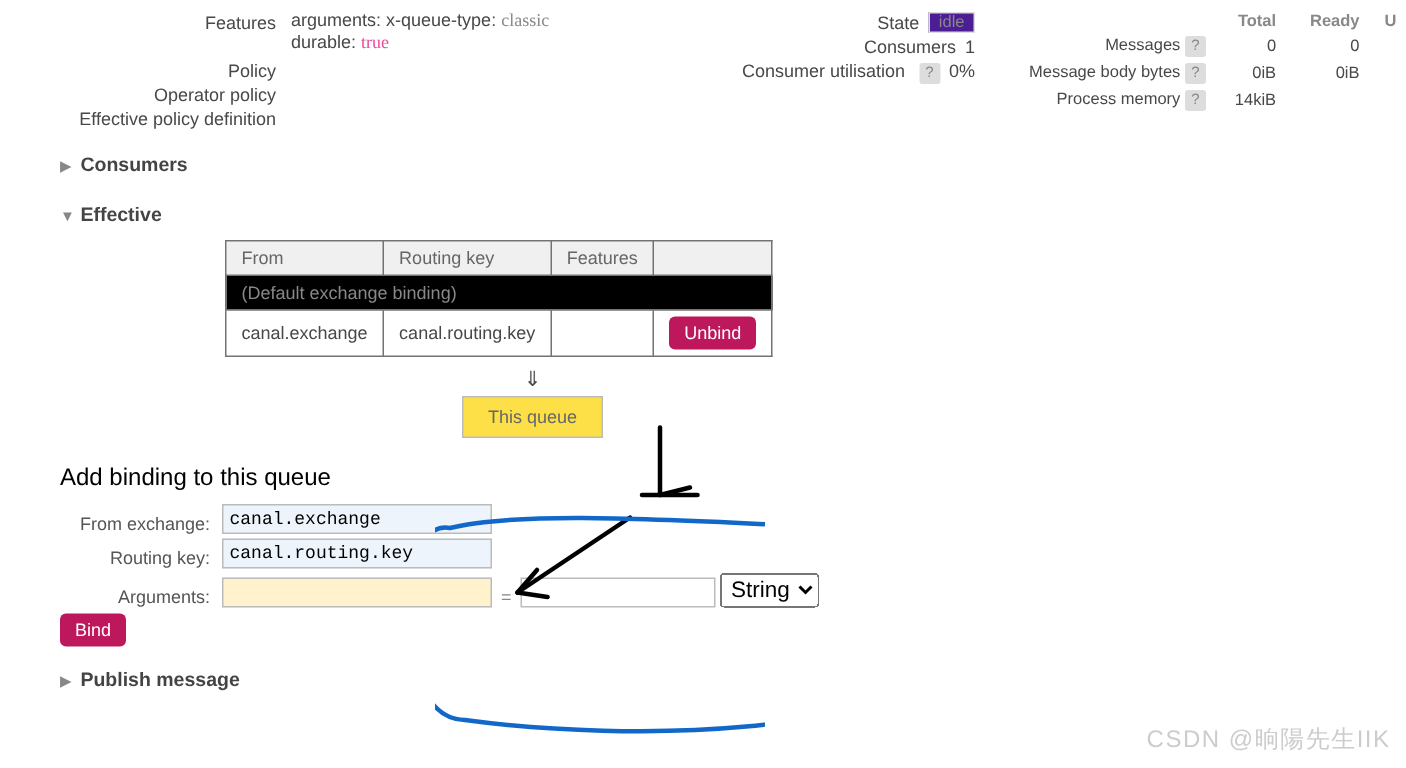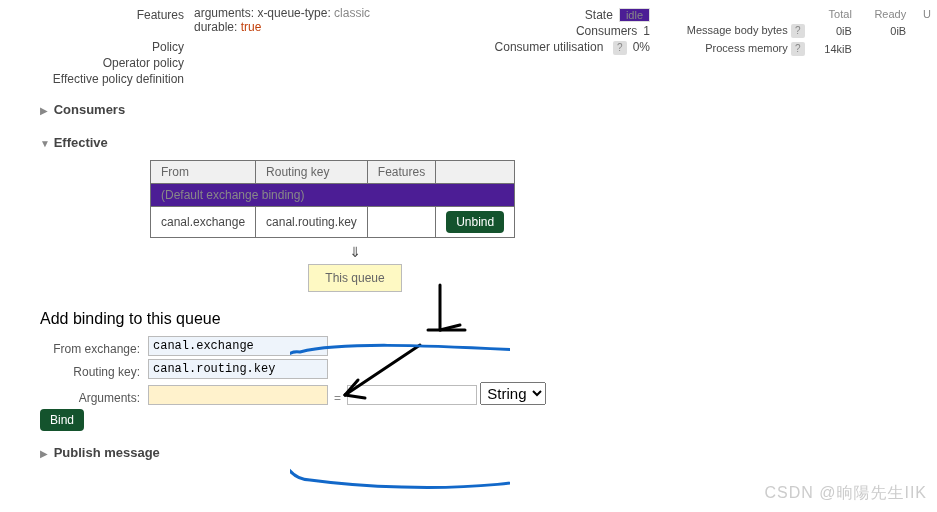--- a/index.html
+++ b/index.html
@@ -15,38 +15,38 @@
     position: relative;
   }
   .top-row { display: flex; padding: 0 0 0 40px; margin-top:6px; }
   .props-left { flex: 0 0 150px; }
   .props-vals { flex: 0 0 280px; padding-left:4px;}
   .props-right { flex: 0 0 180px; }
   .props-right .r { display:flex; justify-content:space-between; margin:2px 0;}
   .props-right .r span:first-child { flex:1; text-align:right; padding-right:6px;}
   .stats { flex: 1; }
   .stats table { border-collapse: collapse; width: 100%; }
-  .stats th { font-weight: normal; text-align:right; padding:2px 6px; font-size:11px; color:#888;}
+  .stats th { font-weight: bold; text-align:right; padding:2px 6px; font-size:11px; color:#888;}
   .stats td { text-align:right; padding:2px 6px; font-size:11px;}
   .stats td.lbl { text-align:right; padding-right:4px; white-space:nowrap;}
   .lbl-col div { text-align:right; margin:2px 0; padding-right:6px;}
   .help { display:inline-block; background:#ddd; color:#888; width:14px; height:14px; text-align:center; font-size:10px; line-height:14px; border-radius:2px; cursor:pointer;}
   .state-idle { display:inline-block; background:#4c1d95; color:#888; padding:0 6px; border:1px solid #ddd; font-size:11px;}
   .section { margin: 10px 0 0 40px; }
   .section-hd { font-size:13px; color:#555; cursor:pointer; padding:4px 0;}
   .section-hd .tri { display:inline-block; width:10px; color:#888; font-size:10px;}
   .section-hd b { color:#444; }
   .btbl { border-collapse: collapse; margin:6px 0 0 110px; }
   .btbl th, .btbl td { border:1px solid #737373; padding:4px 10px; font-size:12px; text-align:left; background:#fff;}
   .btbl th { background:#f0f0f0; font-weight:normal; color:#666;}
-  .btbl tr.def td { background:#4c1d95; color:#888;}
-  .btn { background:#14532d; color:#fff; border:none; border-radius:4px; padding:4px 10px; font-size:12px; cursor:pointer;}
+  .btbl tr.def td { background:#000000; color:#888;}
+  .btn { background:#be185d; color:#fff; border:none; border-radius:4px; padding:4px 10px; font-size:12px; cursor:pointer;}
   .arrow-sym { text-align:center; margin:6px 0 4px 0; font-size:14px;}
   .this-queue { text-align:center; }
-  .this-queue span { display:inline-block; border:1px solid #bbb; padding:6px 16px; color:#666; background:#fef9c3;}
+  .this-queue span { display:inline-block; border:1px solid #bbb; padding:6px 16px; color:#666; background:#fde047;}
   .subhdr { margin:18px 0 8px 0; font-size:16px; color:#000000;}
   .form-row { display:flex; align-items:flex-end; margin:3px 0;}
   .form-row label { flex:0 0 100px; text-align:right; margin-right:8px; color:#555;}
   .form-row input[type=text] { font-family: "Courier New", monospace; font-size:12px; padding:2px 4px; border:1px solid #bbb;}
   .form-row .txt-main { width:180px; background:#eef4fb; }
   .form-row .txt-arg1 { width:180px; background:#fff2cc; }
   .form-row .txt-arg2 { width:130px; }
   select { font-size:15px; padding:1px 2px;}
   .eq { margin:0 6px; color:#888;}
   .annotation { position:absolute; pointer-events:none; left:290px; top:280px; }
@@ -60,25 +60,25 @@
     <div>Features</div>
     <div>&nbsp;</div>
     <div>Policy</div>
     <div>Operator policy</div>
     <div>Effective policy definition</div>
   </div>
   <div class="props-vals">
     <div>
       <span>arguments:</span>
       <span>x-queue-type:</span>
-      <span style="color:#888;">classic</span>
+      <span style="color:#888;font-family:Liberation Serif, serif;">classic</span>
     </div>
     <div>
       <span>durable:</span>
-      <span style="color:#c2410c;">true</span>
+      <span style="color:#ec4899;font-family:Liberation Serif, serif;">true</span>
     </div>
   </div>
   <div class="props-right">
     <div class="r">
       <span>State</span>
       <span class="state-idle">idle</span>
     </div>
     <div class="r">
       <span>Consumers</span>
       <span>1</span>
@@ -92,20 +92,26 @@
     </div>
   </div>
   <div class="stats">
     <table>
       <tbody>
           <tr>
         <th></th>
         <th>Total</th>
         <th>Ready</th>
         <th>U</th>
+      </tr>
+      <tr>
+        <td class="lbl"><span>Messages</span> <span class="help">?</span></td>
+        <td>0</td>
+        <td>0</td>
+        <td></td>
       </tr>
       <tr>
         <td class="lbl"><span>Message body bytes</span> <span class="help">?</span></td>
         <td>0iB</td>
         <td>0iB</td>
         <td></td>
       </tr>
       <tr>
         <td class="lbl"><span>Process memory</span> <span class="help">?</span></td>
         <td>14kiB</td>

